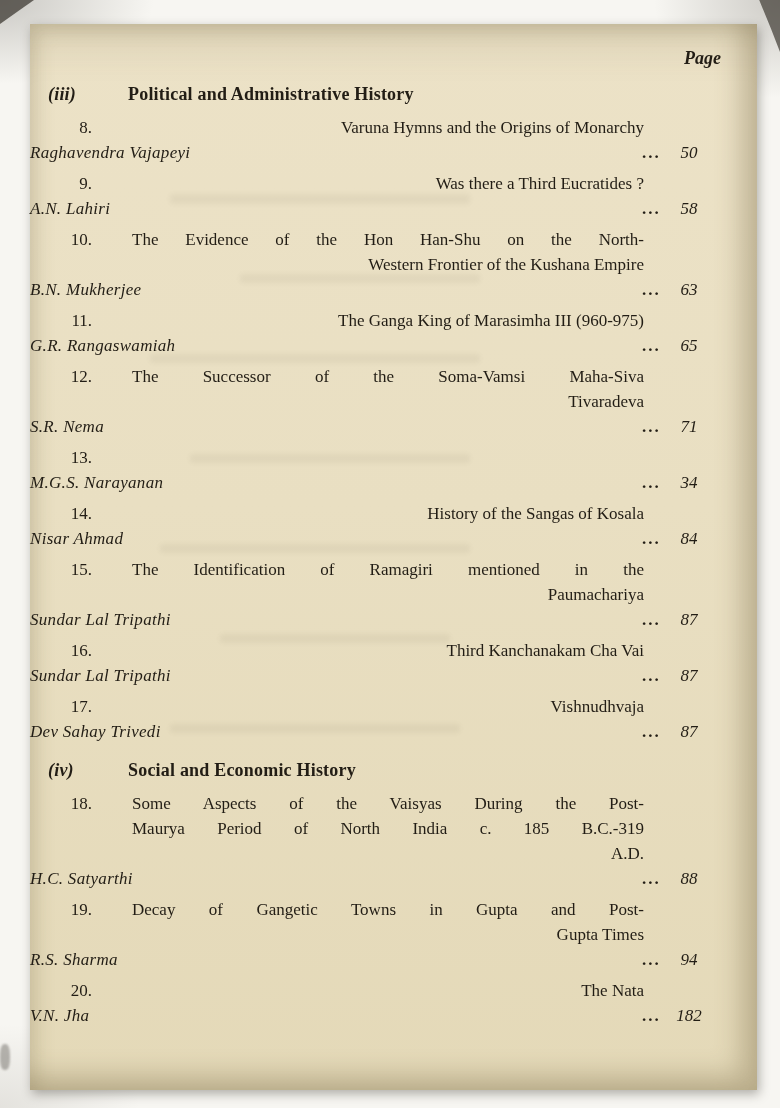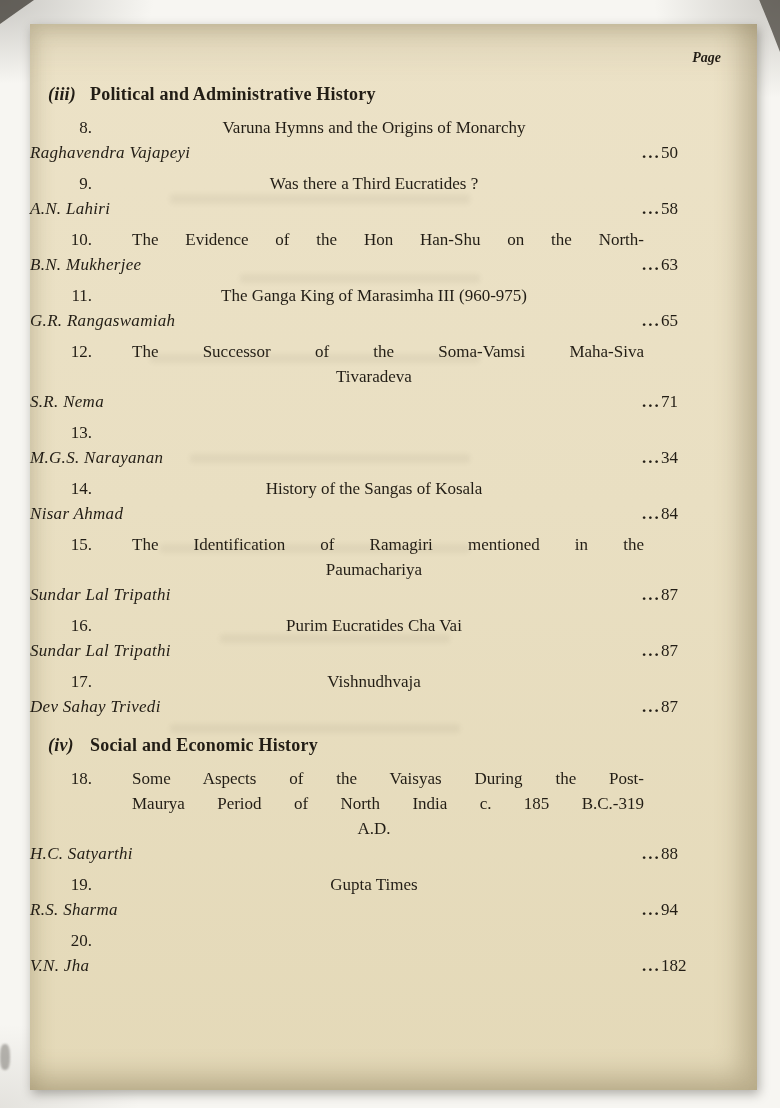--- a/index.html
+++ b/index.html
@@ -35,48 +35,48 @@
   }
 
   
   .ghost { position:absolute; background:#4c4330; opacity:.06; filter:blur(2.5px); border-radius:3px; pointer-events:none; }
 
   .page-label{
     text-align:right;
     padding:24px 36px 0 0;
     font-weight:bold;
     font-style:italic;
-    font-size:14px;
+    font-size:18px;
     line-height:20px;
   }
 
   .toc { padding-top:0; }
 
   .section-heading{
     display:flex;
     font-weight:bold;
     font-size:18px;
     line-height:25px;
     margin:14px 0 8px 0;
     letter-spacing:.2px;
   }
-  .sec-num{ width:60px; padding-left:18px; flex-shrink:0; font-style:italic; }
+  .sec-num{ width:98px; padding-left:18px; flex-shrink:0; font-style:italic; }
   .sec-title{ flex:1; }
 
   .entry{ font-size:17px; line-height:25px; margin-bottom:6px; }
   .entry-main{ display:flex; }
   .e-num{ width:62px; text-align:right; flex-shrink:0; }
   .e-title{ margin-left:12px; width:540px; }
-  .t-line{ text-align:center; }
+  .t-line{ text-align:right; }
   .t-line.fill{ text-align:justify; text-align-last:justify; text-justify:inter-word;margin-left:28px; }
 
   .author-row{ position:relative; height:25px; }
   .author{ font-style:italic; letter-spacing:.3px; }
   .dots{ position:absolute; left:612px; top:0; letter-spacing:2px; font-weight:bold; }
-  .pageno{ position:absolute; right:40px; top:0; width:56px; text-align:left; }
+  .pageno{ position:absolute; right:40px; top:0; width:56px; text-align:center;font-style:italic; }
 </style>
 </head>
 <body>
 
 <div class="artifact tl"></div>
 <div class="artifact tr"></div>
 <div class="artifact bl"></div>
 
 <div class="paper">
 
@@ -123,20 +123,21 @@
       <span class="dots">...</span>
       <span class="pageno">58</span>
     </div>
   </div>
 
   <div class="entry">
     <div class="entry-main">
       <span class="e-num">10.</span>
       <span class="e-title">
                 <div class="t-line fill">The Evidence of the Hon Han-Shu on the North-</div>
+                <div class="t-line">Western Frontier of the Kushana Empire</div>
               </span>
     </div>
     <div class="author-row">
       <span class="author">B.N. Mukherjee</span>
       <span class="dots">...</span>
       <span class="pageno">63</span>
     </div>
   </div>
 
   <div class="entry">
@@ -205,21 +206,21 @@
       <span class="author">Sundar Lal Tripathi</span>
       <span class="dots">...</span>
       <span class="pageno">87</span>
     </div>
   </div>
 
   <div class="entry">
     <div class="entry-main">
       <span class="e-num">16.</span>
       <span class="e-title">
-                <div class="t-line">Purim Eucratides Cha Vai</div>
+                <div class="t-line">Third Kanchanakam Cha Vai</div>
               </span>
     </div>
     <div class="author-row">
       <span class="author">Sundar Lal Tripathi</span>
       <span class="dots">...</span>
       <span class="pageno">87</span>
     </div>
   </div>
 
   <div class="entry">
@@ -257,33 +258,37 @@
       <span class="author">H.C. Satyarthi</span>
       <span class="dots">...</span>
       <span class="pageno">88</span>
     </div>
   </div>
 
   <div class="entry">
     <div class="entry-main">
       <span class="e-num">19.</span>
       <span class="e-title">
+                <div class="t-line fill">Decay of Gangetic Towns in Gupta and Post-</div>
                 <div class="t-line">Gupta Times</div>
               </span>
     </div>
     <div class="author-row">
       <span class="author">R.S. Sharma</span>
       <span class="dots">...</span>
       <span class="pageno">94</span>
     </div>
   </div>
 
   <div class="entry">
     <div class="entry-main">
       <span class="e-num">20.</span>
+      <span class="e-title">
+                <div class="t-line">The Nata</div>
+              </span>
     </div>
     <div class="author-row">
       <span class="author">V.N. Jha</span>
       <span class="dots">...</span>
       <span class="pageno">182</span>
     </div>
   </div>
 </div>
   </div>
 </div>

